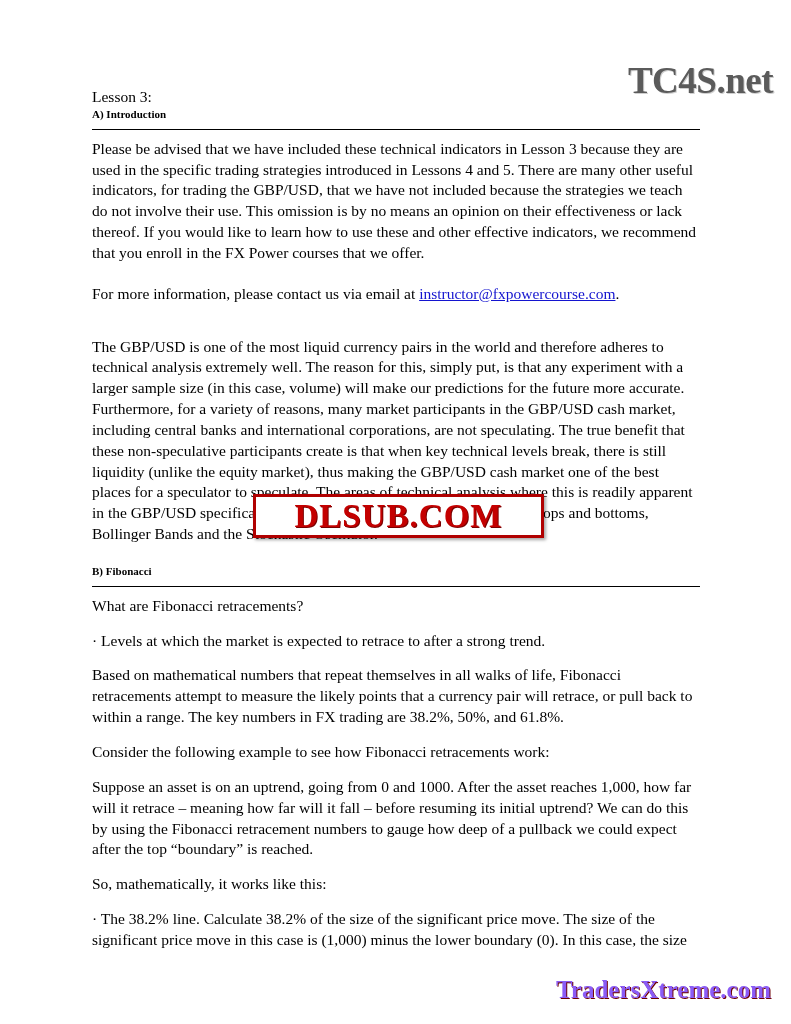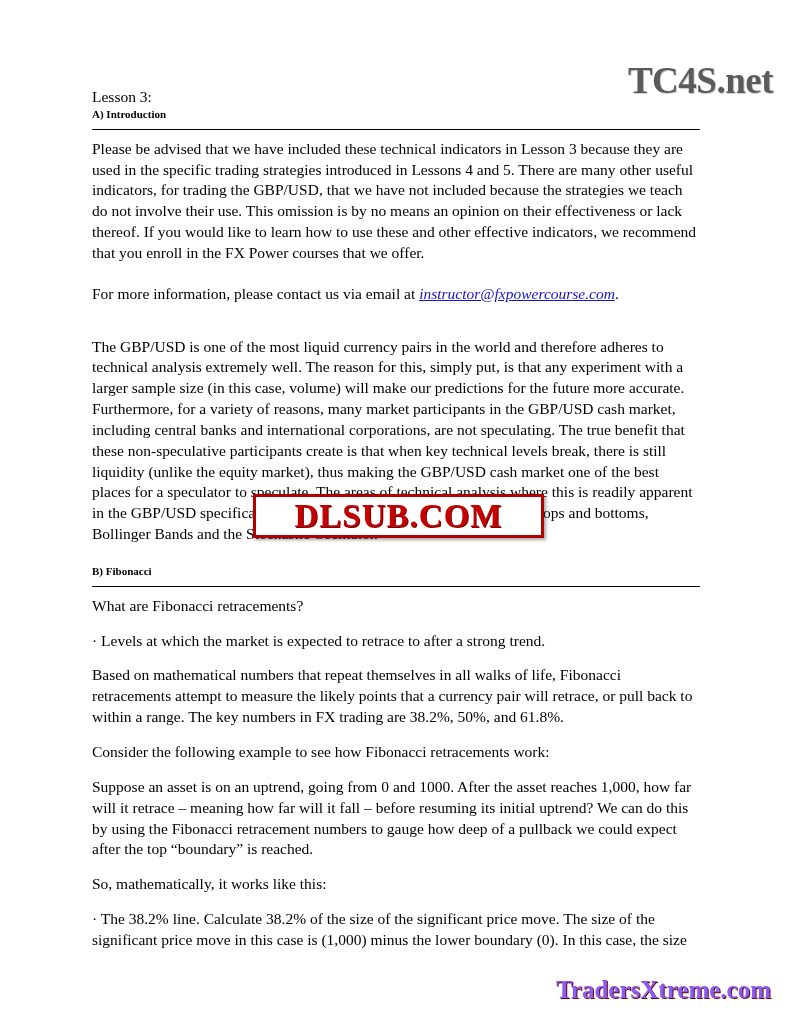--- a/index.html
+++ b/index.html
@@ -71,21 +71,20 @@
   }
   p.tight {
     margin-bottom: 0;
   }
   .gap-lg { height: 18px; }
   .gap-sm { height: 6px; }
 
   a.email {
     color: #1414cf;
     text-decoration: underline;
-    font-style: italic;
   }
 
   .section-b {
     margin-top: 20px;
   }
 
   
   .dlsub-stamp {
     position: absolute;
     left: 253px;

